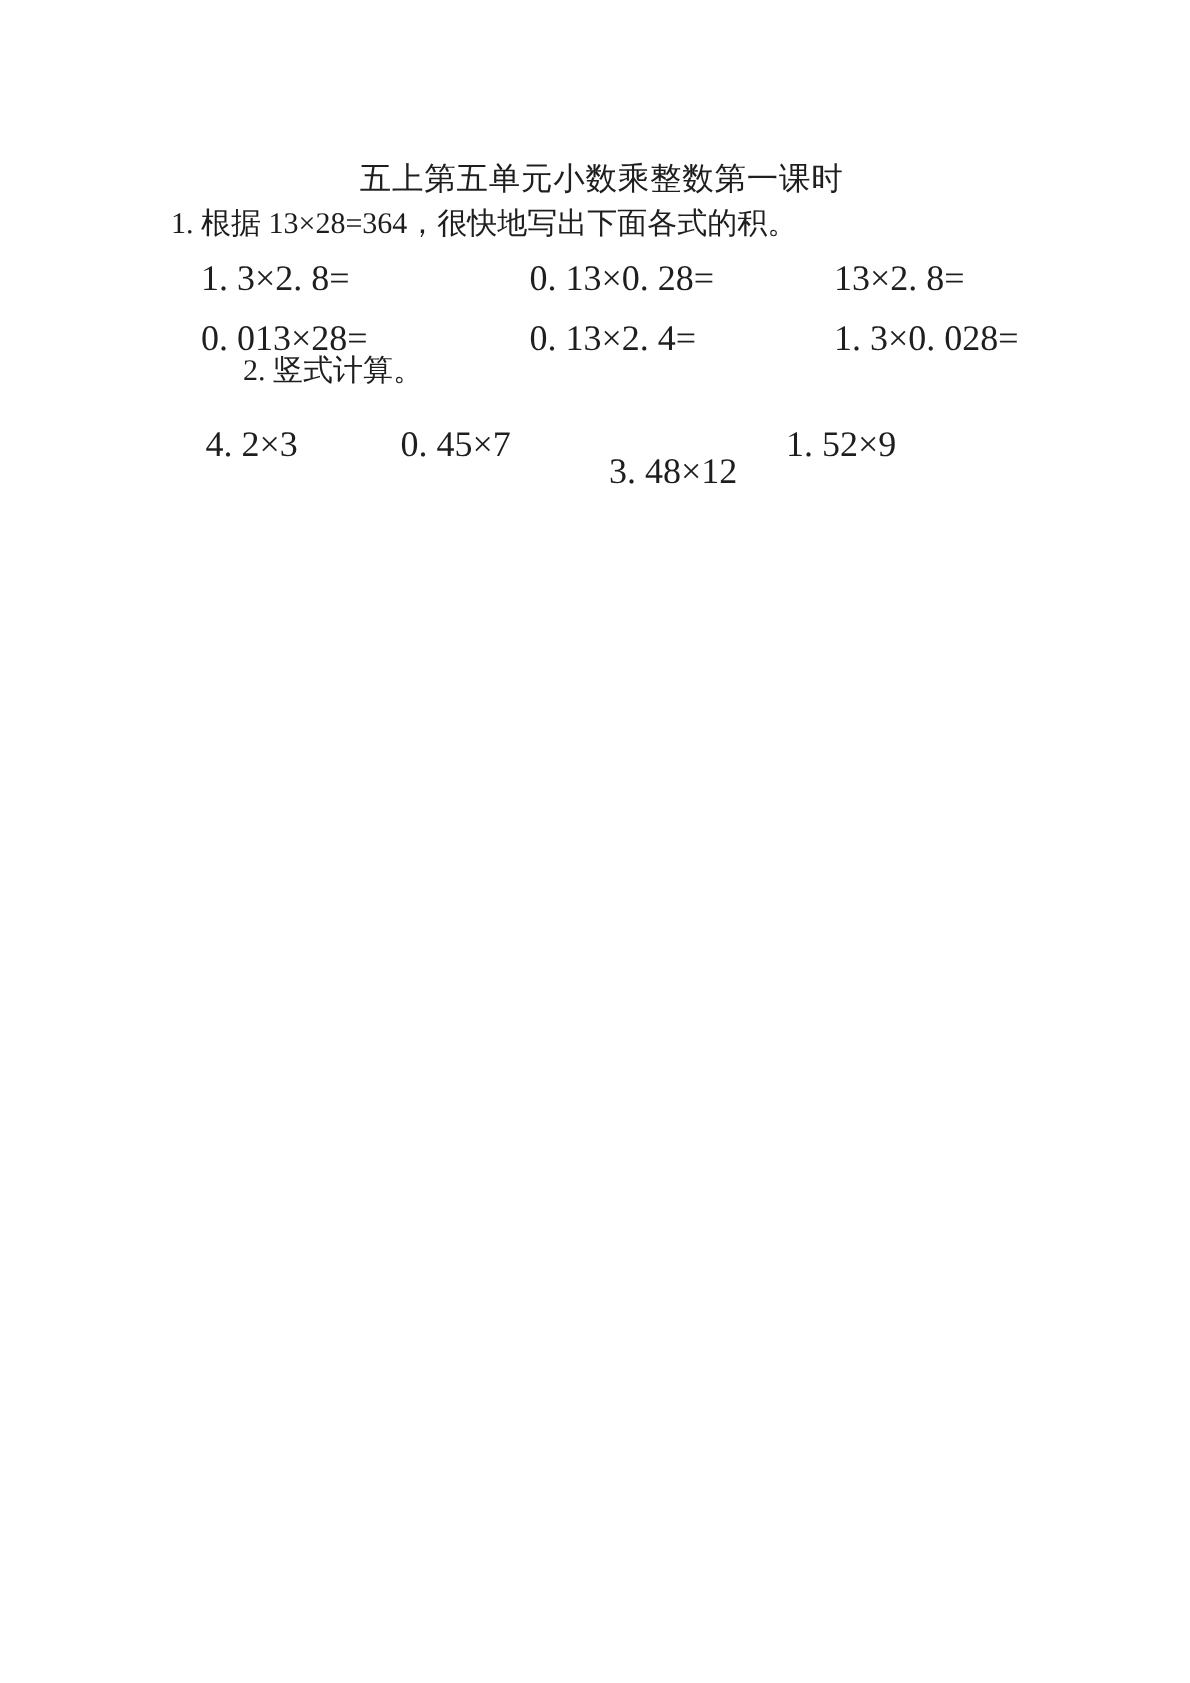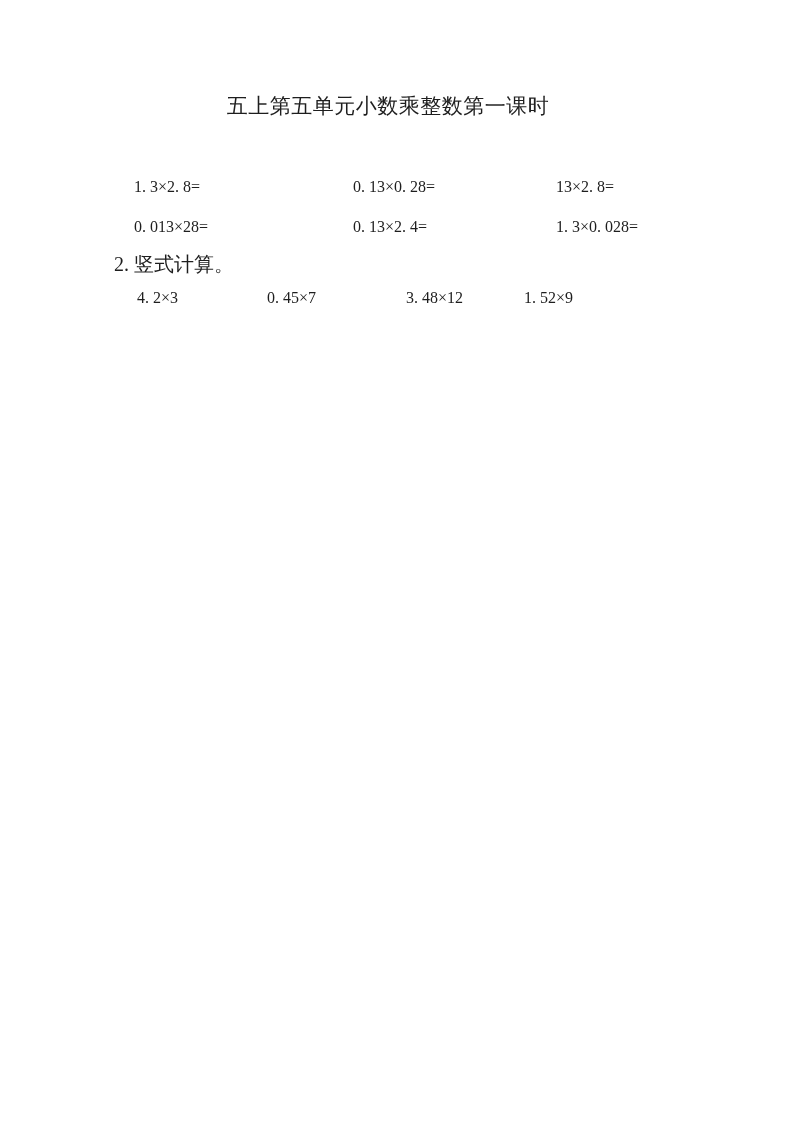--- a/index.html
+++ b/index.html
@@ -14,71 +14,72 @@
     background: #ffffff;
     font-family: "Liberation Serif", "DejaVu Serif", serif;
     color: #1e1e1e;
     overflow: hidden;
   }
   .title {
     position: absolute;
     top: 90px;
     left: 0;
     width: 768px;
-    margin: 4px;
+    margin: 17px;
     text-align: center;
     font-size: 21px;
     font-weight: normal;
     line-height: 24px;
     letter-spacing: 0.5px;
   }
   .prompt {
     position: absolute;
     left: 114px;
     font-size: 20px;
     line-height: 23px;
     white-space: nowrap;
   }
   .prompt1 { top: 138px; }
-  .prompt2 { top: 253px; }
+  .prompt2 { top: 236px; margin-left: 48px; }
   .row {
     position: absolute;
     left: 0;
     width: 100%;
     height: 23px;
-    font-size: 16px;
+    font-size: 24px;
     line-height: 23px;
     text-decoration: underline;
   }
   .row-q1a { top: 175px; }
   .row-q1b { top: 215px; }
   .row-q2a { top: 286px; }
   .row-q2b { top: 513px; }
   .cell {
     position: absolute;
     top: 0;
     white-space: nowrap;
   }
   
   .q1c1 { left: 134px; }
   .q1c2 { left: 353px; }
   .q1c3 { left: 556px; }
   
   .q2c1 { left: 137px; text-align: center; }
   .q2c2 { left: 267px; text-align: right; }
-  .q2c3 { left: 406px; }
+  .q2c3 { left: 406px; margin-top: 18px; }
   .q2c4 { left: 524px; }
 </style>
 </head>
 <body>
 
 <div class="page">
 
   <h1 class="title">五上第五单元小数乘整数第一课时</h1>
 
+  <div class="prompt prompt1">1. 根据 13×28=364，很快地写出下面各式的积。</div>
 
   <div class="row row-q1a">
     <span class="cell q1c1">1. 3×2. 8=</span>
     <span class="cell q1c2">0. 13×0. 28=</span>
     <span class="cell q1c3">13×2. 8=</span>
   </div>
 
   <div class="row row-q1b">
     <span class="cell q1c1">0. 013×28=</span>
     <span class="cell q1c2">0. 13×2. 4=</span>

